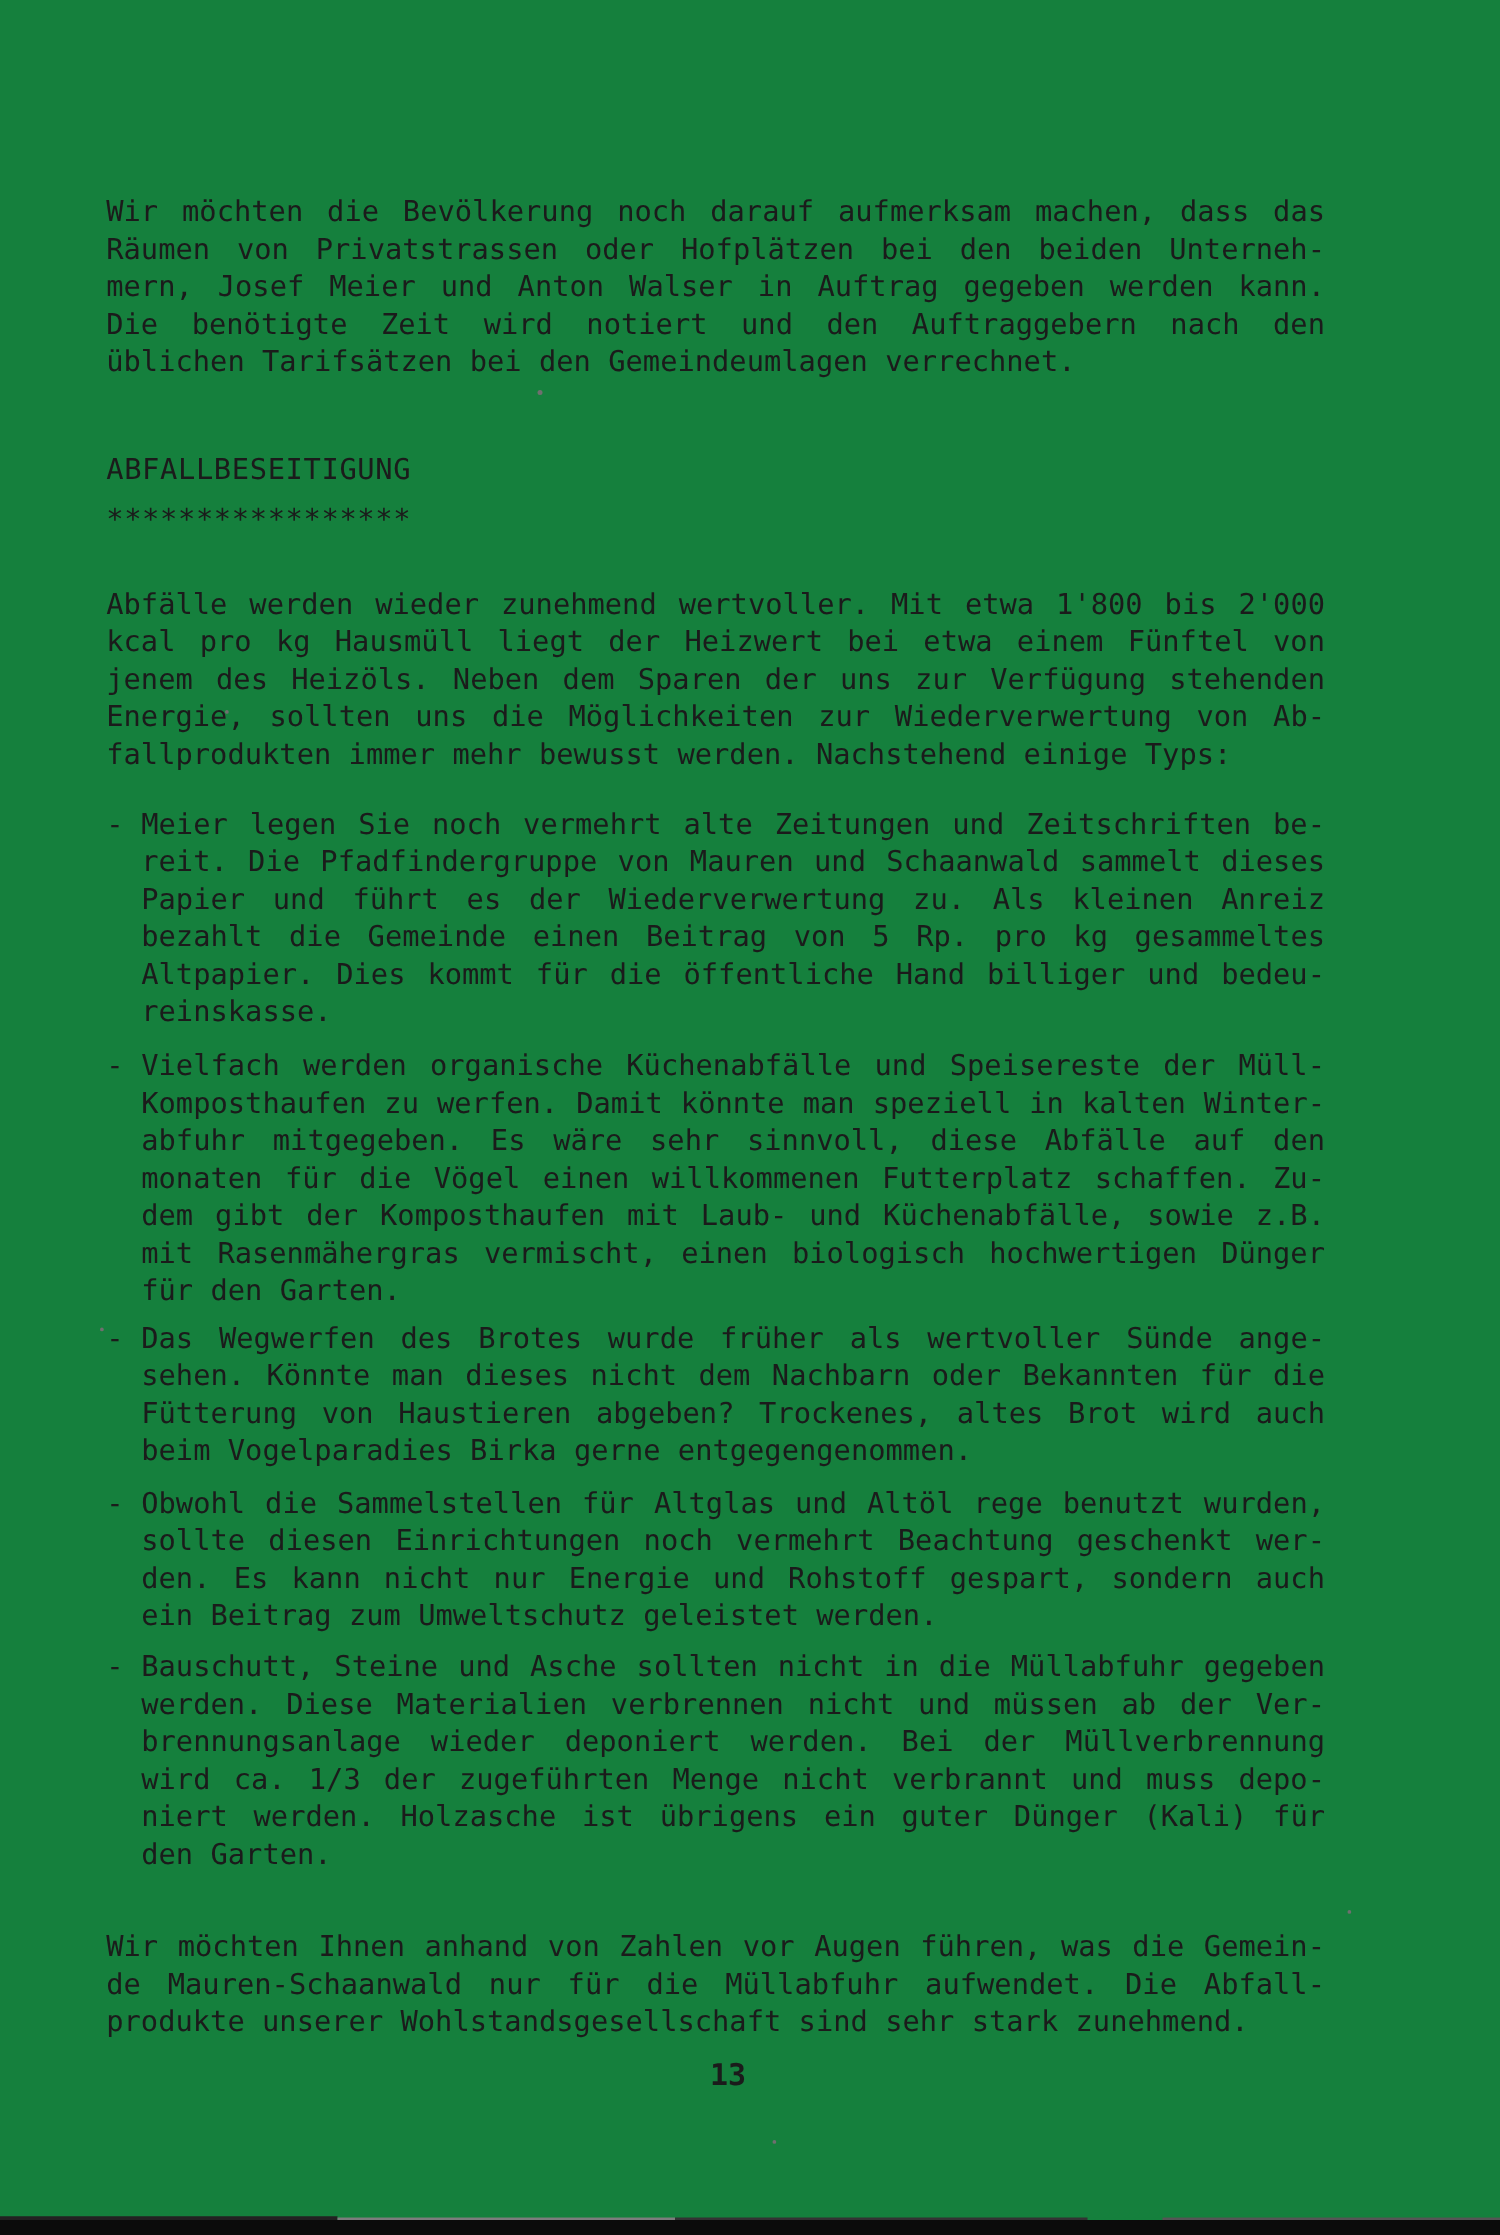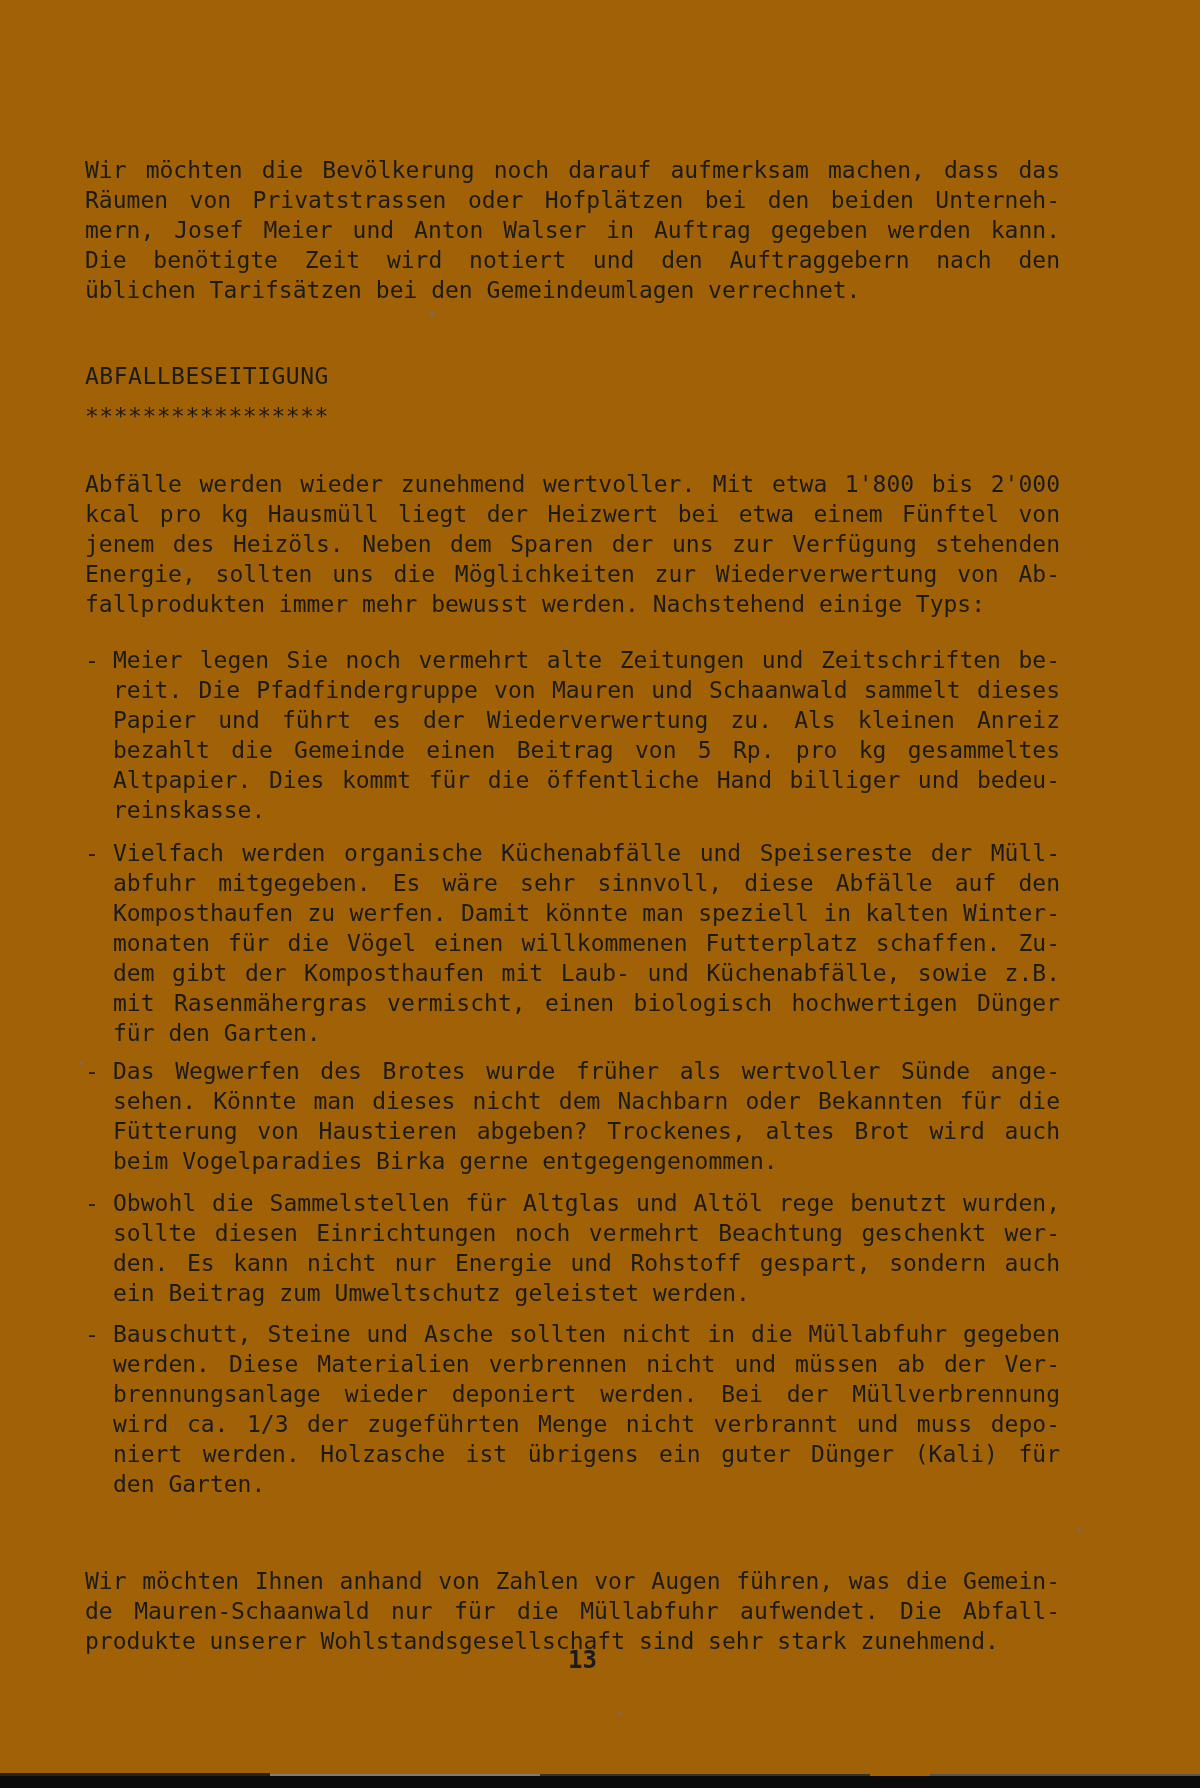--- a/index.html
+++ b/index.html
@@ -11,41 +11,41 @@
     width: 1200px;
     height: 1788px;
     position: relative;
     overflow: hidden;
     font-family: "DejaVu Sans Mono", monospace;
     color: #1b1b1b;
   }
   .page {
     position: absolute;
     inset: 0;
-    background: #a16207;
+    background: #15803d;
   }
   .text-column {
     position: absolute;
     left: 85px;
     top: 155px;
     width: 975px;
     font-size: 23px;
     line-height: 30px;
   }
   .block { margin: 0; }
   
   .text-column .block:nth-child(1) { margin-top: 0; }
   .text-column .block:nth-child(2) { margin-top: 58px; line-height: 26px; }
   .text-column .block:nth-child(3) { margin-top: 36px; }
   .text-column .block:nth-child(4) { margin-top: 26px; }
   .text-column .block:nth-child(5) { margin-top: 13px; }
   .text-column .block:nth-child(6) { margin-top: 8px; }
   .text-column .block:nth-child(7) { margin-top: 12px; }
   .text-column .block:nth-child(8) { margin-top: 11px; }
-  .text-column .block:nth-child(9) { margin-top: 67px; }
+  .text-column .block:nth-child(9) { margin-top: 44px; }
 
   .line {
     text-align: justify;
     text-align-last: justify;
     min-height: 30px;
   }
   .line.plain {
     text-align: left;
     text-align-last: left;
   }
@@ -130,22 +130,22 @@
         <div class="line">Meier legen Sie noch vermehrt alte Zeitungen und Zeitschriften be-</div>
         <div class="line">reit. Die Pfadfindergruppe von Mauren und Schaanwald sammelt dieses</div>
         <div class="line">Papier und führt es der Wiederverwertung zu. Als kleinen Anreiz</div>
         <div class="line">bezahlt die Gemeinde einen Beitrag von 5 Rp. pro kg gesammeltes</div>
         <div class="line">Altpapier. Dies kommt für die öffentliche Hand billiger und bedeu-</div>
         <div class="line plain">reinskasse.</div>
       </div>
       <div class="block bullet">
         <span class="dash">-</span>
         <div class="line">Vielfach werden organische Küchenabfälle und Speisereste der Müll-</div>
+        <div class="line">Komposthaufen zu werfen. Damit könnte man speziell in kalten Winter-</div>
         <div class="line">abfuhr mitgegeben. Es wäre sehr sinnvoll, diese Abfälle auf den</div>
-        <div class="line">Komposthaufen zu werfen. Damit könnte man speziell in kalten Winter-</div>
         <div class="line">monaten für die Vögel einen willkommenen Futterplatz schaffen. Zu-</div>
         <div class="line">dem gibt der Komposthaufen mit Laub- und Küchenabfälle, sowie z.B.</div>
         <div class="line">mit Rasenmähergras vermischt, einen biologisch hochwertigen Dünger</div>
         <div class="line plain">für den Garten.</div>
       </div>
       <div class="block bullet">
         <span class="dash">-</span>
         <div class="line">Das Wegwerfen des Brotes wurde früher als wertvoller Sünde ange-</div>
         <div class="line">sehen. Könnte man dieses nicht dem Nachbarn oder Bekannten für die</div>
         <div class="line">Fütterung von Haustieren abgeben? Trockenes, altes Brot wird auch</div>

